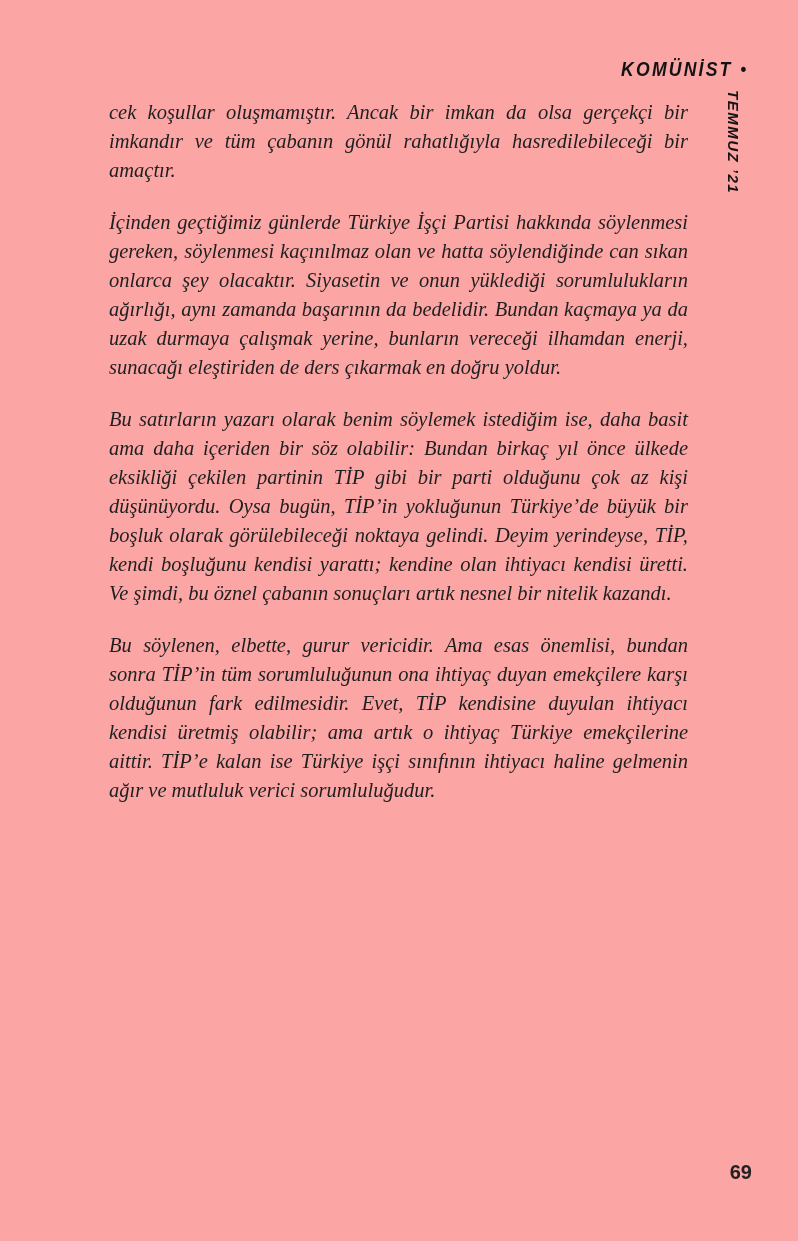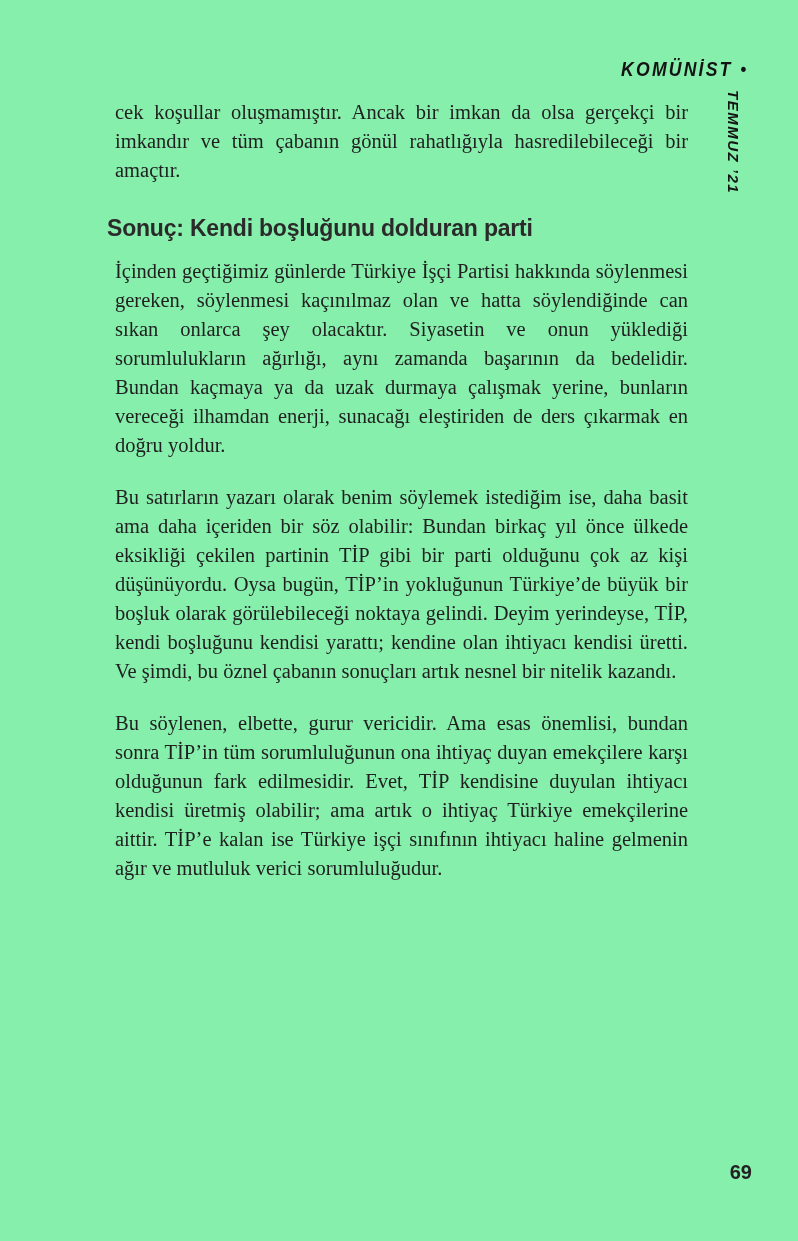--- a/index.html
+++ b/index.html
@@ -4,21 +4,21 @@
 <style>
   html, body {
     margin: 0;
     padding: 0;
     background: #ffffff;
   }
   .page {
     position: relative;
     width: 798px;
     height: 1241px;
-    background: #86efac;
+    background: #fca5a5;
     overflow: hidden;
   }
   
   .masthead {
     position: absolute;
     top: 58px;
     right: 52px;
     display: flex;
     align-items: center;
     gap: 9px;
@@ -61,21 +61,22 @@
     left: 107px;
     top: 98px;
     width: 581px;
     font-family: "Liberation Serif", "DejaVu Serif", serif;
     font-size: 20.5px;
     line-height: 29px;
     color: #1f1f1f;
     text-align: justify;
   }
   .column p {
-    margin: 0 0 23px 8px;
+    margin: 0 0 23px 2px;
+    font-style: italic;
   }
   .section-heading {
     font-family: "Liberation Sans", "DejaVu Sans", sans-serif;
     font-size: 23px;
     font-weight: 600;
     line-height: 30px;
     letter-spacing: -0.2px;
     color: #2a2a2a;
     text-align: left;
     margin: 28px 0 14px 0;
@@ -98,21 +99,20 @@
   <div class="masthead">
     <span class="mag-title">KOMÜNİST</span>
     <span class="mag-bullet">•</span>
   </div>
 
   <div class="issue-vertical">TEMMUZ ’21</div>
 
   <div class="column">
     <p>cek koşullar oluşmamıştır. Ancak bir imkan da olsa gerçekçi bir imkandır ve tüm çabanın gönül rahatlığıyla hasredilebileceği bir amaçtır.</p>
 
-    <h2 class="section-heading">Sonuç: Kendi boşluğunu dolduran parti</h2>
 
     <p>İçinden geçtiğimiz günlerde Türkiye İşçi Partisi hakkında söylenmesi gereken, söylenmesi kaçınılmaz olan ve hatta söylendiğinde can sıkan onlarca şey olacaktır. Siyasetin ve onun yüklediği sorumlulukların ağırlığı, aynı zamanda başarının da bedelidir. Bundan kaçmaya ya da uzak durmaya çalışmak yerine, bunların vereceği ilhamdan enerji, sunacağı eleştiriden de ders çıkarmak en doğru yoldur.</p>
 
     <p>Bu satırların yazarı olarak benim söylemek istediğim ise, daha basit ama daha içeriden bir söz olabilir: Bundan birkaç yıl önce ülkede eksikliği çekilen partinin TİP gibi bir parti olduğunu çok az kişi düşünüyordu. Oysa bugün, TİP’in yokluğunun Türkiye’de büyük bir boşluk olarak görülebileceği noktaya gelindi. Deyim yerindeyse, TİP, kendi boşluğunu kendisi yarattı; kendine olan ihtiyacı kendisi üretti. Ve şimdi, bu öznel çabanın sonuçları artık nesnel bir nitelik kazandı.</p>
 
     <p>Bu söylenen, elbette, gurur vericidir. Ama esas önemlisi, bundan sonra TİP’in tüm sorumluluğunun ona ihtiyaç duyan emekçilere karşı olduğunun fark edilmesidir. Evet, TİP kendisine duyulan ihtiyacı kendisi üretmiş olabilir; ama artık o ihtiyaç Türkiye emekçilerine aittir. TİP’e kalan ise Türkiye işçi sınıfının ihtiyacı haline gelmenin ağır ve mutluluk verici sorumluluğudur.</p>
   </div>
 
   <div class="page-number">69</div>
 

